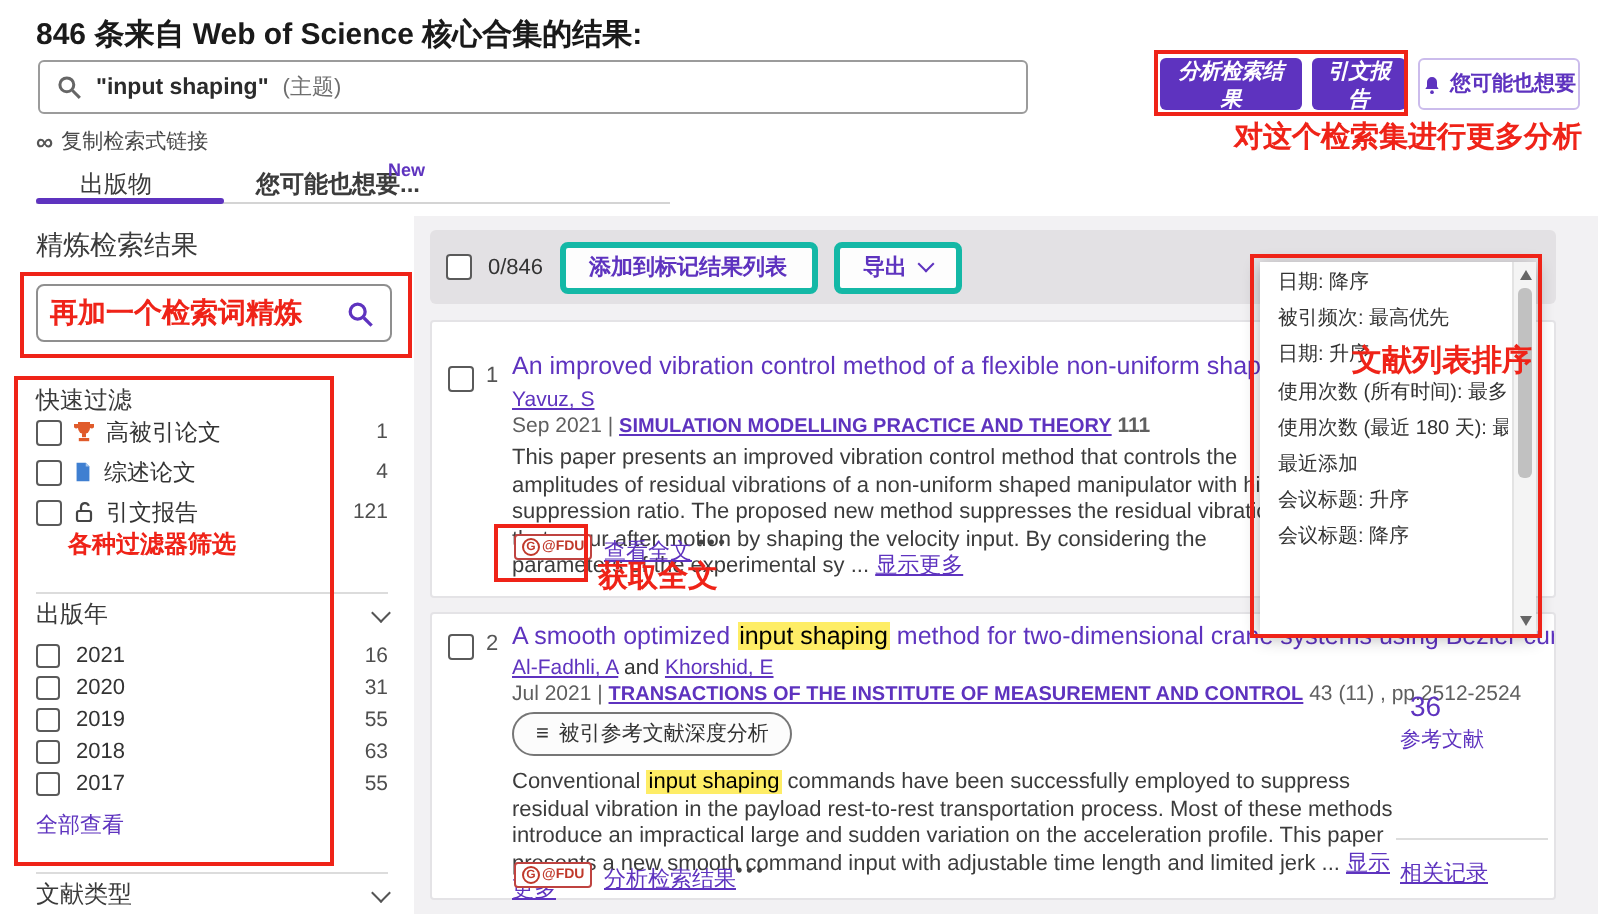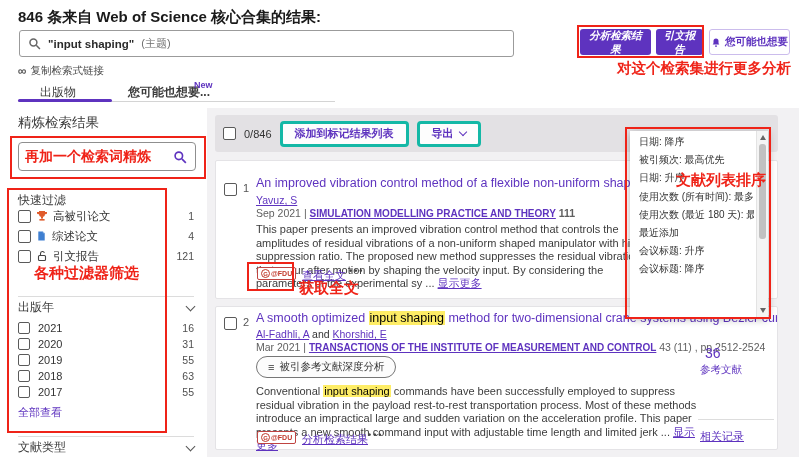--- a/index.html
+++ b/index.html
@@ -94,21 +94,21 @@
   
   .rbox { position:absolute; border:2px solid #ef2318; z-index:10; pointer-events:none; }
   .rtext { position:absolute; color:#ef2318; font-weight:bold; z-index:11; white-space:nowrap; }
   .rb-analyze { left:577px; top:25px; width:127px; height:33px; }
   .rb-refine { left:10px; top:136px; width:196px; height:43px; }
   .rb-filters { left:7px; top:188px; width:160px; height:245px; }
   .rb-fdu { left:247px; top:262px; width:47px; height:29px; }
   .rb-sort { left:625px; top:127px; width:146px; height:192px; }
   .rt-analyze { left:617px; top:59px; font-size:14.5px; }
   .rt-refine { left:25px; top:148px; font-size:14px; }
-  .rt-filters { left:34px; top:264px; font-size:15px; }
+  .rt-filters { left:34px; top:264px; font-size:12px; }
   .rt-fulltext { left:299px; top:279px; font-size:15px; }
   .rt-sort { left:676px; top:171px; font-size:15px; }
 
   svg { display:block; }
 </style>
 </head>
 <body>
 
 <div class="abs page-title">846 条来自 Web of Science 核心合集的结果:</div>
 
@@ -276,21 +276,21 @@
 <div class="abs card card2">
   <span class="cb abs" style="left:8px;top:10px"></span>
   <span class="rec-num abs" style="left:27px;top:9px">2</span>
   <div class="rec-title rec-title-clip abs" style="left:40px;top:4px">
     <span>A smooth optimized </span><mark>input shaping</mark><span> method for two-dimensional crane systems using Bezier curves</span>
   </div>
   <div class="auth-line abs" style="left:40px;top:21px">
     <span class="link">Al-Fadhli, A</span><span> and </span><span class="link">Khorshid, E</span>
   </div>
   <div class="src-line abs" style="left:40px;top:34px">
-    <span>Mar 2021 |</span>
+    <span>Jul 2021 |</span>
     <span class="link src-journal">TRANSACTIONS OF THE INSTITUTE OF MEASUREMENT AND CONTROL</span>
     <span>43 (11) , pp.2512-2524</span>
   </div>
   <div class="pill abs" style="left:40px;top:49px">
     <span class="pill-icon">≡</span>
     <span>被引参考文献深度分析</span>
   </div>
   <p class="abstract abs" style="left:40px;top:78px;width:444px"><span>Conventional </span><mark>input shaping</mark><span> commands have been successfully employed to suppress residual vibration in the payload rest-to-rest transportation process. Most of these methods introduce an impractical large and sudden variation on the acceleration profile. This paper presents a new smooth command input with adjustable time length and limited jerk ... </span><a class="link">显示更多</a></p>
   <span class="fdu-badge abs" style="left:41px;top:124px">
       <span class="fdu-g">G</span>

